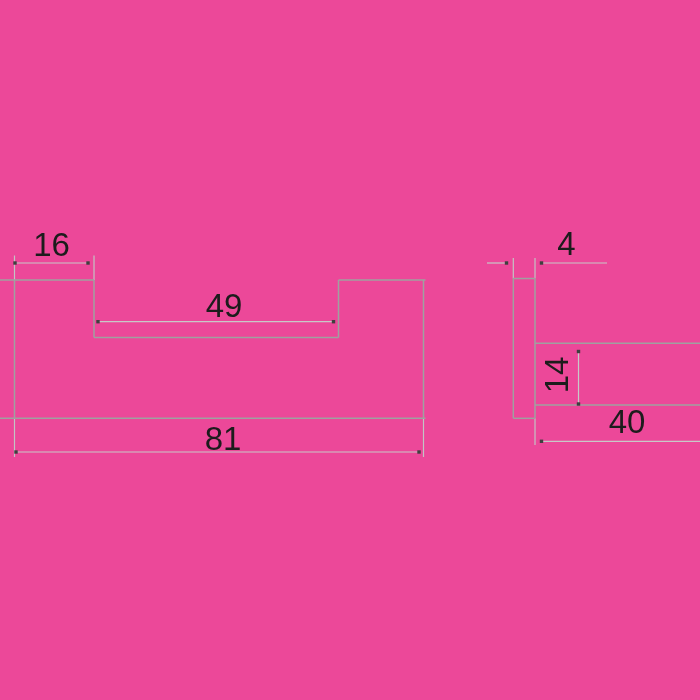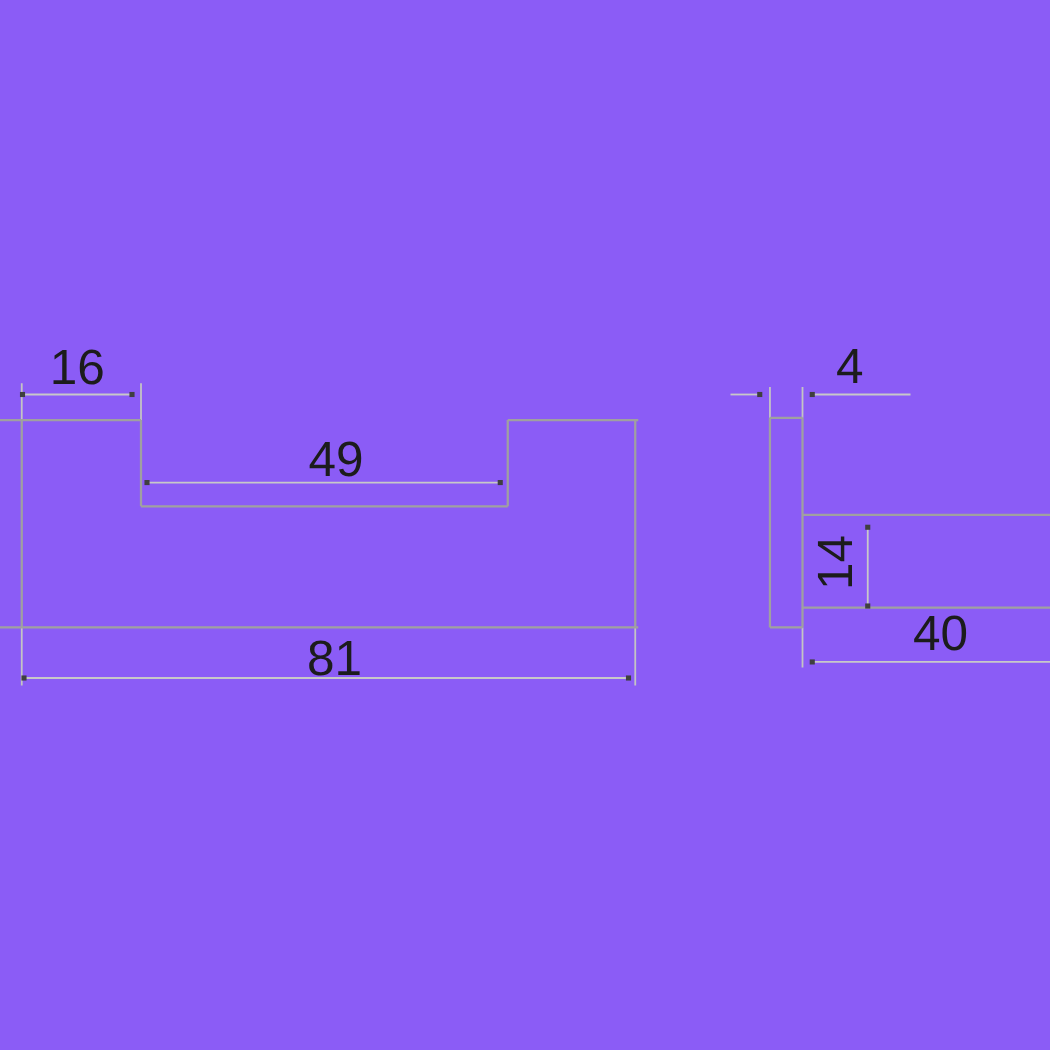--- a/index.html
+++ b/index.html
@@ -4,21 +4,21 @@
 <style>
   html, body {
     margin: 0;
     padding: 0;
     background: #ffffff;
   }
   .canvas {
     position: relative;
     width: 700px;
     height: 700px;
-    background: #8b5cf6;
+    background: #ec4899;
     overflow: hidden;
     font-family: "Liberation Sans", sans-serif;
   }
   svg text {
     font-family: "Liberation Sans", sans-serif;
     font-size: 33px;
     text-anchor: middle;
   }
 </style>
 </head>

